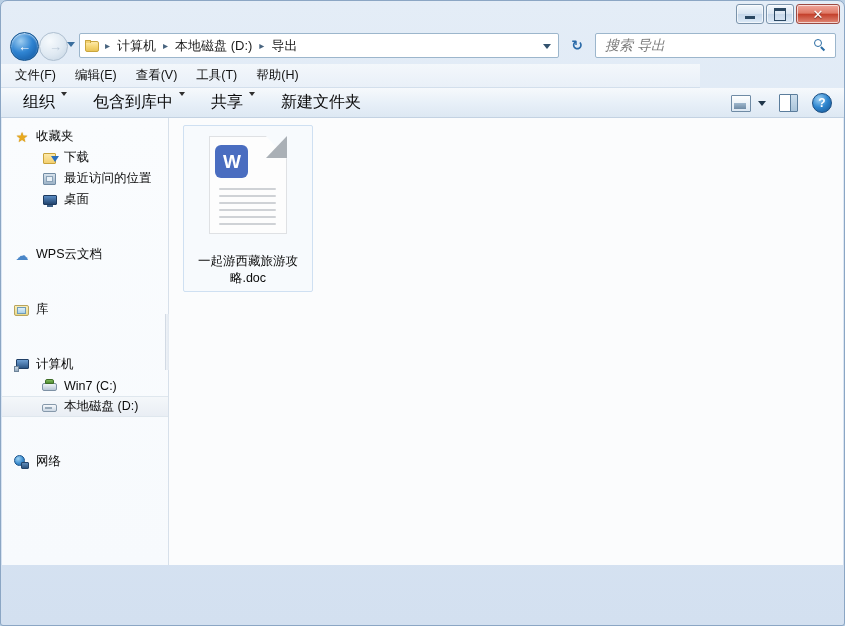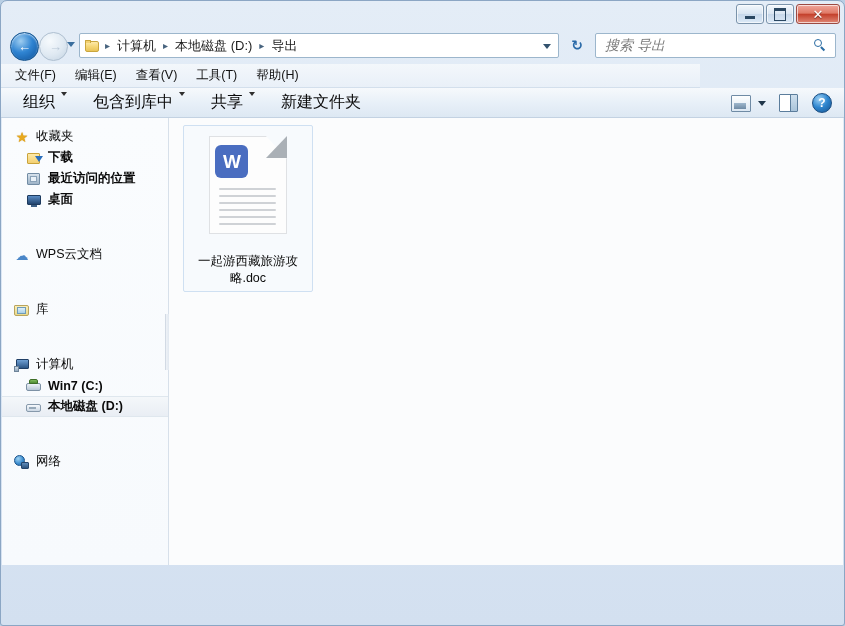--- a/index.html
+++ b/index.html
@@ -163,21 +163,21 @@
   .sidebar{
     position:absolute;left:0;top:0;width:166px;height:447px;
     background:linear-gradient(180deg,#fafcfe 0%,#f7fafd 100%);
     border-right:1px solid #d7e0ea;
     overflow:hidden;
   }
   .navrow{
     height:21px;display:flex;align-items:center;padding-left:12px;box-sizing:border-box;
     font-size:12.5px;color:#0a0a0a;white-space:nowrap;
   }
-  .navrow.child{padding-left:24px;font-weight:bold;}
+  .navrow.child{padding-left:40px;}
   .navrow.sel{
     background:linear-gradient(180deg,#f4f7fa 0%,#e9eef4 100%);
     border-top:1px solid #dfe7ee;border-bottom:1px solid #dfe7ee;
   }
   .navlabel{margin-left:6px;}
   .spacer{height:17px;}
   .ico{width:16px;height:16px;position:relative;flex:0 0 auto;}
   
   .ico-star{color:#e8a91e;font-size:14px;line-height:16px;text-align:center;text-shadow:0 0 1px #b8830f;}
   .ico-dl:before{

